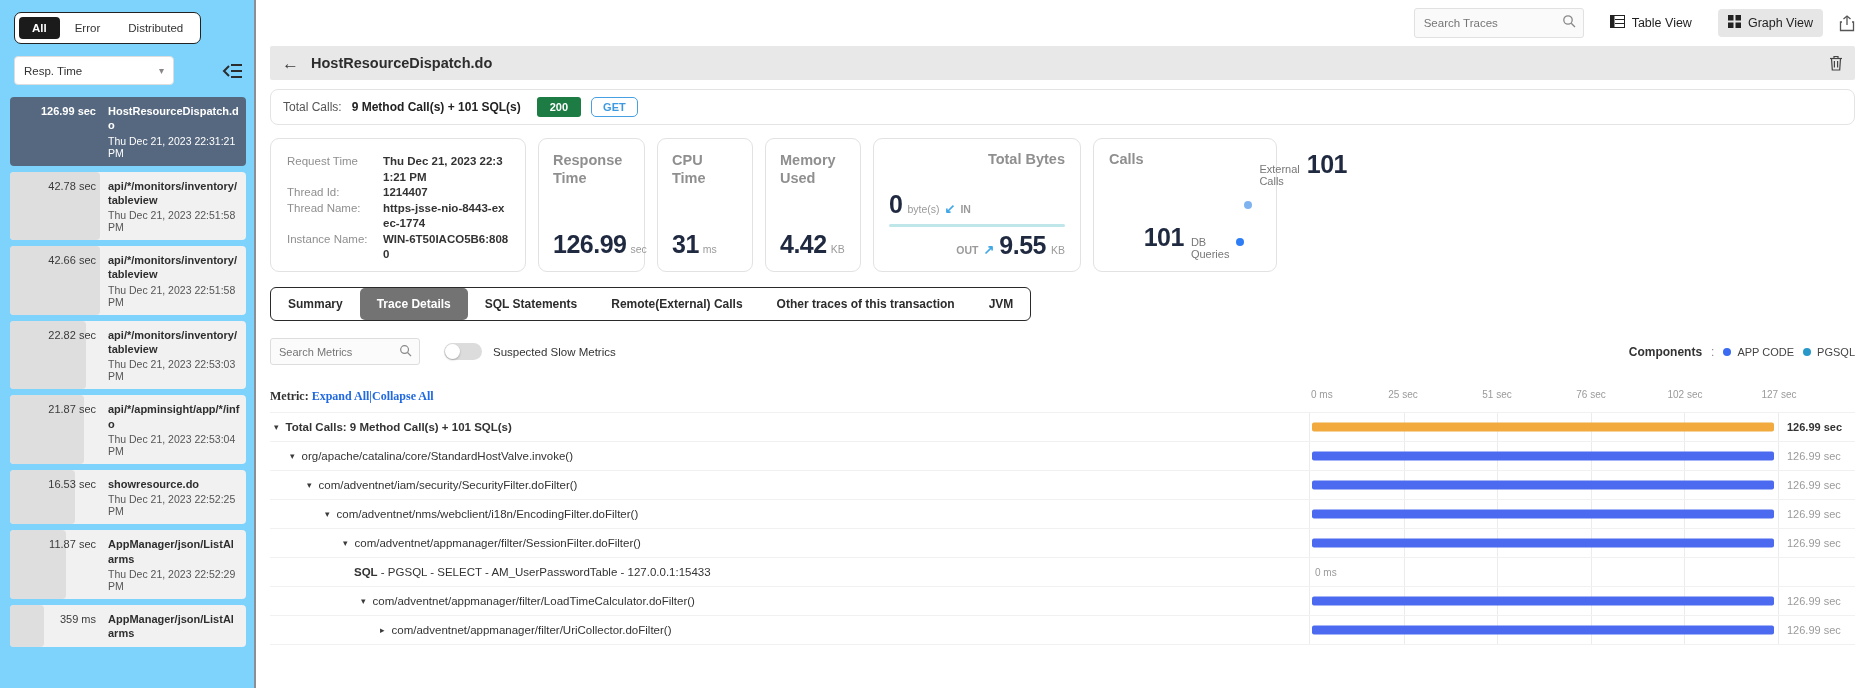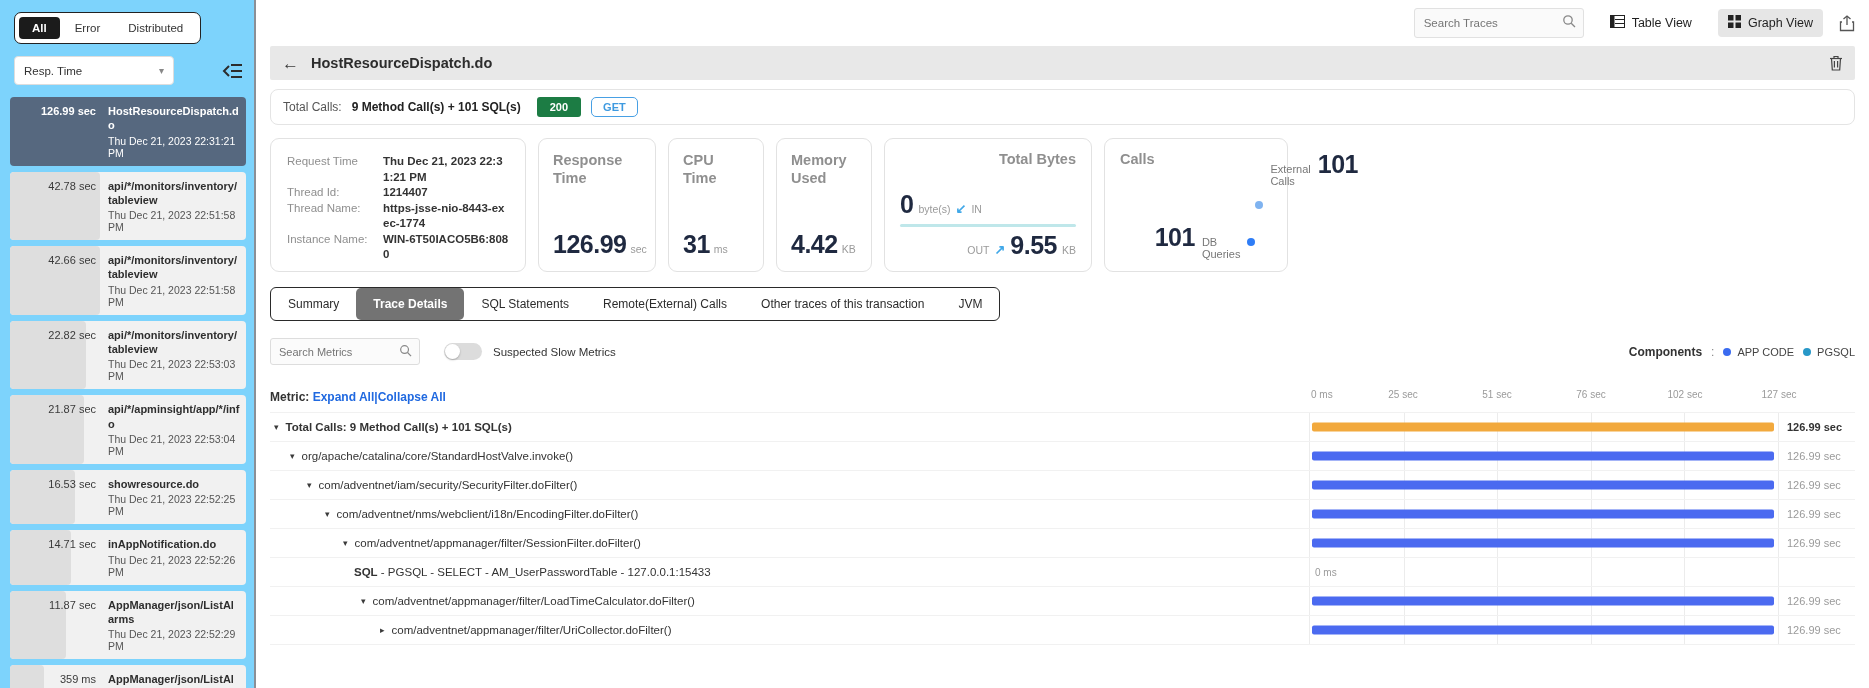--- a/index.html
+++ b/index.html
@@ -60,62 +60,62 @@
   .badge-method { border: 1px solid #48a0e4; color: #3e9ae0; font-size: 11px; font-weight: bold;
     border-radius: 5px; padding: 3px 11px; background: #fff; }
 
   .cards-row { display: flex; gap: 12px; margin-top: 13px; }
   .card { border: 1px solid #e2e2e2; border-radius: 9px; height: 134px; background: #fff; }
   .info-card { width: 256px; padding: 15px 16px; display: flex; flex-direction: column; justify-content: space-between; }
   .info-row { display: flex; font-size: 11.5px; line-height: 1.35; }
   .info-label { width: 96px; flex: none; color: #8f8f8f; }
   .info-value { font-weight: bold; color: #333; word-break: break-all; }
   .stat-card { padding: 12px 14px; display: flex; flex-direction: column; justify-content: space-between; }
-  .stat-card.w1 { width: 118px; } .stat-card.w2 { width: 96px; } .stat-card.w3 { width: 96px; }
+  .stat-card.w1 { width: 107px; } .stat-card.w2 { width: 96px; } .stat-card.w3 { width: 96px; }
   .card-title { font-size: 14.5px; font-weight: 600; color: #8f8f8f; line-height: 1.25; }
   .stat-value-row { display: flex; align-items: baseline; gap: 4px; }
   .big-num { font-size: 25px; font-weight: bold; color: #1f2940; letter-spacing: -0.5px; }
   .unit { font-size: 10.5px; color: #9a9a9a; }
   .bytes-card { width: 208px; padding: 11px 15px; display: flex; flex-direction: column; }
   .bytes-card .card-title, .calls-card .card-title { text-align: right; }
   .bytes-in { margin-top: auto; display: flex; align-items: baseline; gap: 5px; }
   .io-arrow { color: #41a8e8; font-size: 13px; font-weight: bold; }
-  .io-label { font-size: 10.5px; color: #9a9a9a; }
+  .io-label { font-size: 10.5px; color: #9a9a9a; font-weight: bold; }
   .teal-rule { height: 3px; background: #bfe7ea; border-radius: 2px; margin: 5px 0 4px; }
   .bytes-out { display: flex; align-items: baseline; gap: 5px; justify-content: flex-end; }
   .calls-card { width: 184px; padding: 11px 15px; display: flex; flex-direction: row; }
   .calls-line1 { margin-top: auto; display: flex; align-items: baseline; gap: 7px; }
   .dot { width: 8px; height: 8px; border-radius: 50%; flex: none; align-self: center; }
   .calls-rule { height: 4px; border-radius: 2px; margin: 4px 0 5px;
     background: linear-gradient(to right, #3243d8 0 55%, #a6cbf4 55% 100%); }
   .calls-line2 { display: flex; align-items: baseline; gap: 7px; justify-content: center; }
   .muted { font-size: 11px; color: #777; }
 
   .detail-tabs { display: inline-flex; border: 1px solid #2a2a2a; border-radius: 6px;
     margin-top: 15px; background: #fff; overflow: hidden; }
-  .dtab { padding: 9px 17px; font-size: 12px; color: #2c2c2c; cursor: pointer; white-space: nowrap; }
+  .dtab { padding: 9px 17px; font-size: 12px; color: #2c2c2c; cursor: pointer; white-space: nowrap; font-weight: bold; }
   .dtab.active { background: #737373; color: #fff; font-weight: bold; border-radius: 5px; text-align: right; }
 
   .metrics-toolbar { display: flex; align-items: center; margin-top: 17px; }
   .search-metrics { width: 150px; height: 27px; border: 1px solid #ddd; background: #fbfbfb;
     border-radius: 3px; display: flex; align-items: center; padding-right: 7px; }
   .search-metrics input { flex: 1; border: 0; background: transparent; outline: none;
     font-size: 11px; color: #444; padding: 0 8px; font-family: inherit; min-width: 0; }
   .toggle { width: 38px; height: 17px; background: #dcdcdc; border-radius: 9px; position: relative;
     margin-left: 24px; cursor: pointer; flex: none; }
   .knob { position: absolute; left: 1px; top: 1px; width: 15px; height: 15px; background: #fff;
     border-radius: 50%; box-shadow: 0 1px 2px rgba(0,0,0,.25); }
   .toggle-label { font-size: 11.5px; color: #333; margin-left: 11px; }
   .legend { margin-left: auto; display: flex; align-items: center; gap: 9px; }
   .legend-title { font-size: 12px; font-weight: bold; color: #333; }
   .legend-colon { color: #888; font-size: 12px; }
   .legend-item { display: flex; align-items: center; gap: 6px; font-size: 11px; color: #444; }
 
   .metric-row { display: flex; margin-top: 24px; align-items: flex-end; }
-  .metric-left { flex: 1; font-size: 12px; min-width: 0; }
+  .metric-left { flex: 1; font-size: 12px; min-width: 0; font-family: Liberation Serif, serif; }
   .metric-label { font-weight: bold; color: #333; }
   .metric-link { color: #2069e0; font-weight: bold; cursor: pointer; }
   .tl-col { width: 470px; flex: none; position: relative; height: 15px; }
   .tick { position: absolute; font-size: 10px; color: #9a9a9a; white-space: nowrap; }
   .val-col { width: 76px; flex: none; }
 
   .tree { margin-top: 8px; border-top: 1px solid #f1f1f1; }
   .t-row { display: flex; align-items: center; height: 29px; border-bottom: 1px solid #f1f1f1; cursor: pointer; }
   .t-label { flex: 1; display: flex; align-items: center; font-size: 11.5px; color: #333; min-width: 0; }
   .caret { font-size: 9px; color: #3a3a3a; margin-right: 7px; flex: none; cursor: pointer; }
@@ -201,28 +201,20 @@
         </div>
         <div class="trace-item">
           <div class="trace-fill" style="width: 65px;"></div>
           <div class="trace-time">16.53 sec</div>
           <div class="trace-main">
             <div class="trace-name">showresource.do</div>
             <div class="trace-date">Thu Dec 21, 2023 22:52:25 PM</div>
           </div>
         </div>
         <div class="trace-item">
-          <div class="trace-fill" style="width: 61px;"></div>
-          <div class="trace-time">14.71 sec</div>
-          <div class="trace-main">
-            <div class="trace-name">inAppNotification.do</div>
-            <div class="trace-date">Thu Dec 21, 2023 22:52:26 PM</div>
-          </div>
-        </div>
-        <div class="trace-item">
           <div class="trace-fill" style="width: 56px;"></div>
           <div class="trace-time">11.87 sec</div>
           <div class="trace-main">
             <div class="trace-name">AppManager/json/ListAlarms</div>
             <div class="trace-date">Thu Dec 21, 2023 22:52:29 PM</div>
           </div>
         </div>
         <div class="trace-item">
           <div class="trace-fill" style="width: 34px;"></div>
           <div class="trace-time">359 ms</div>

